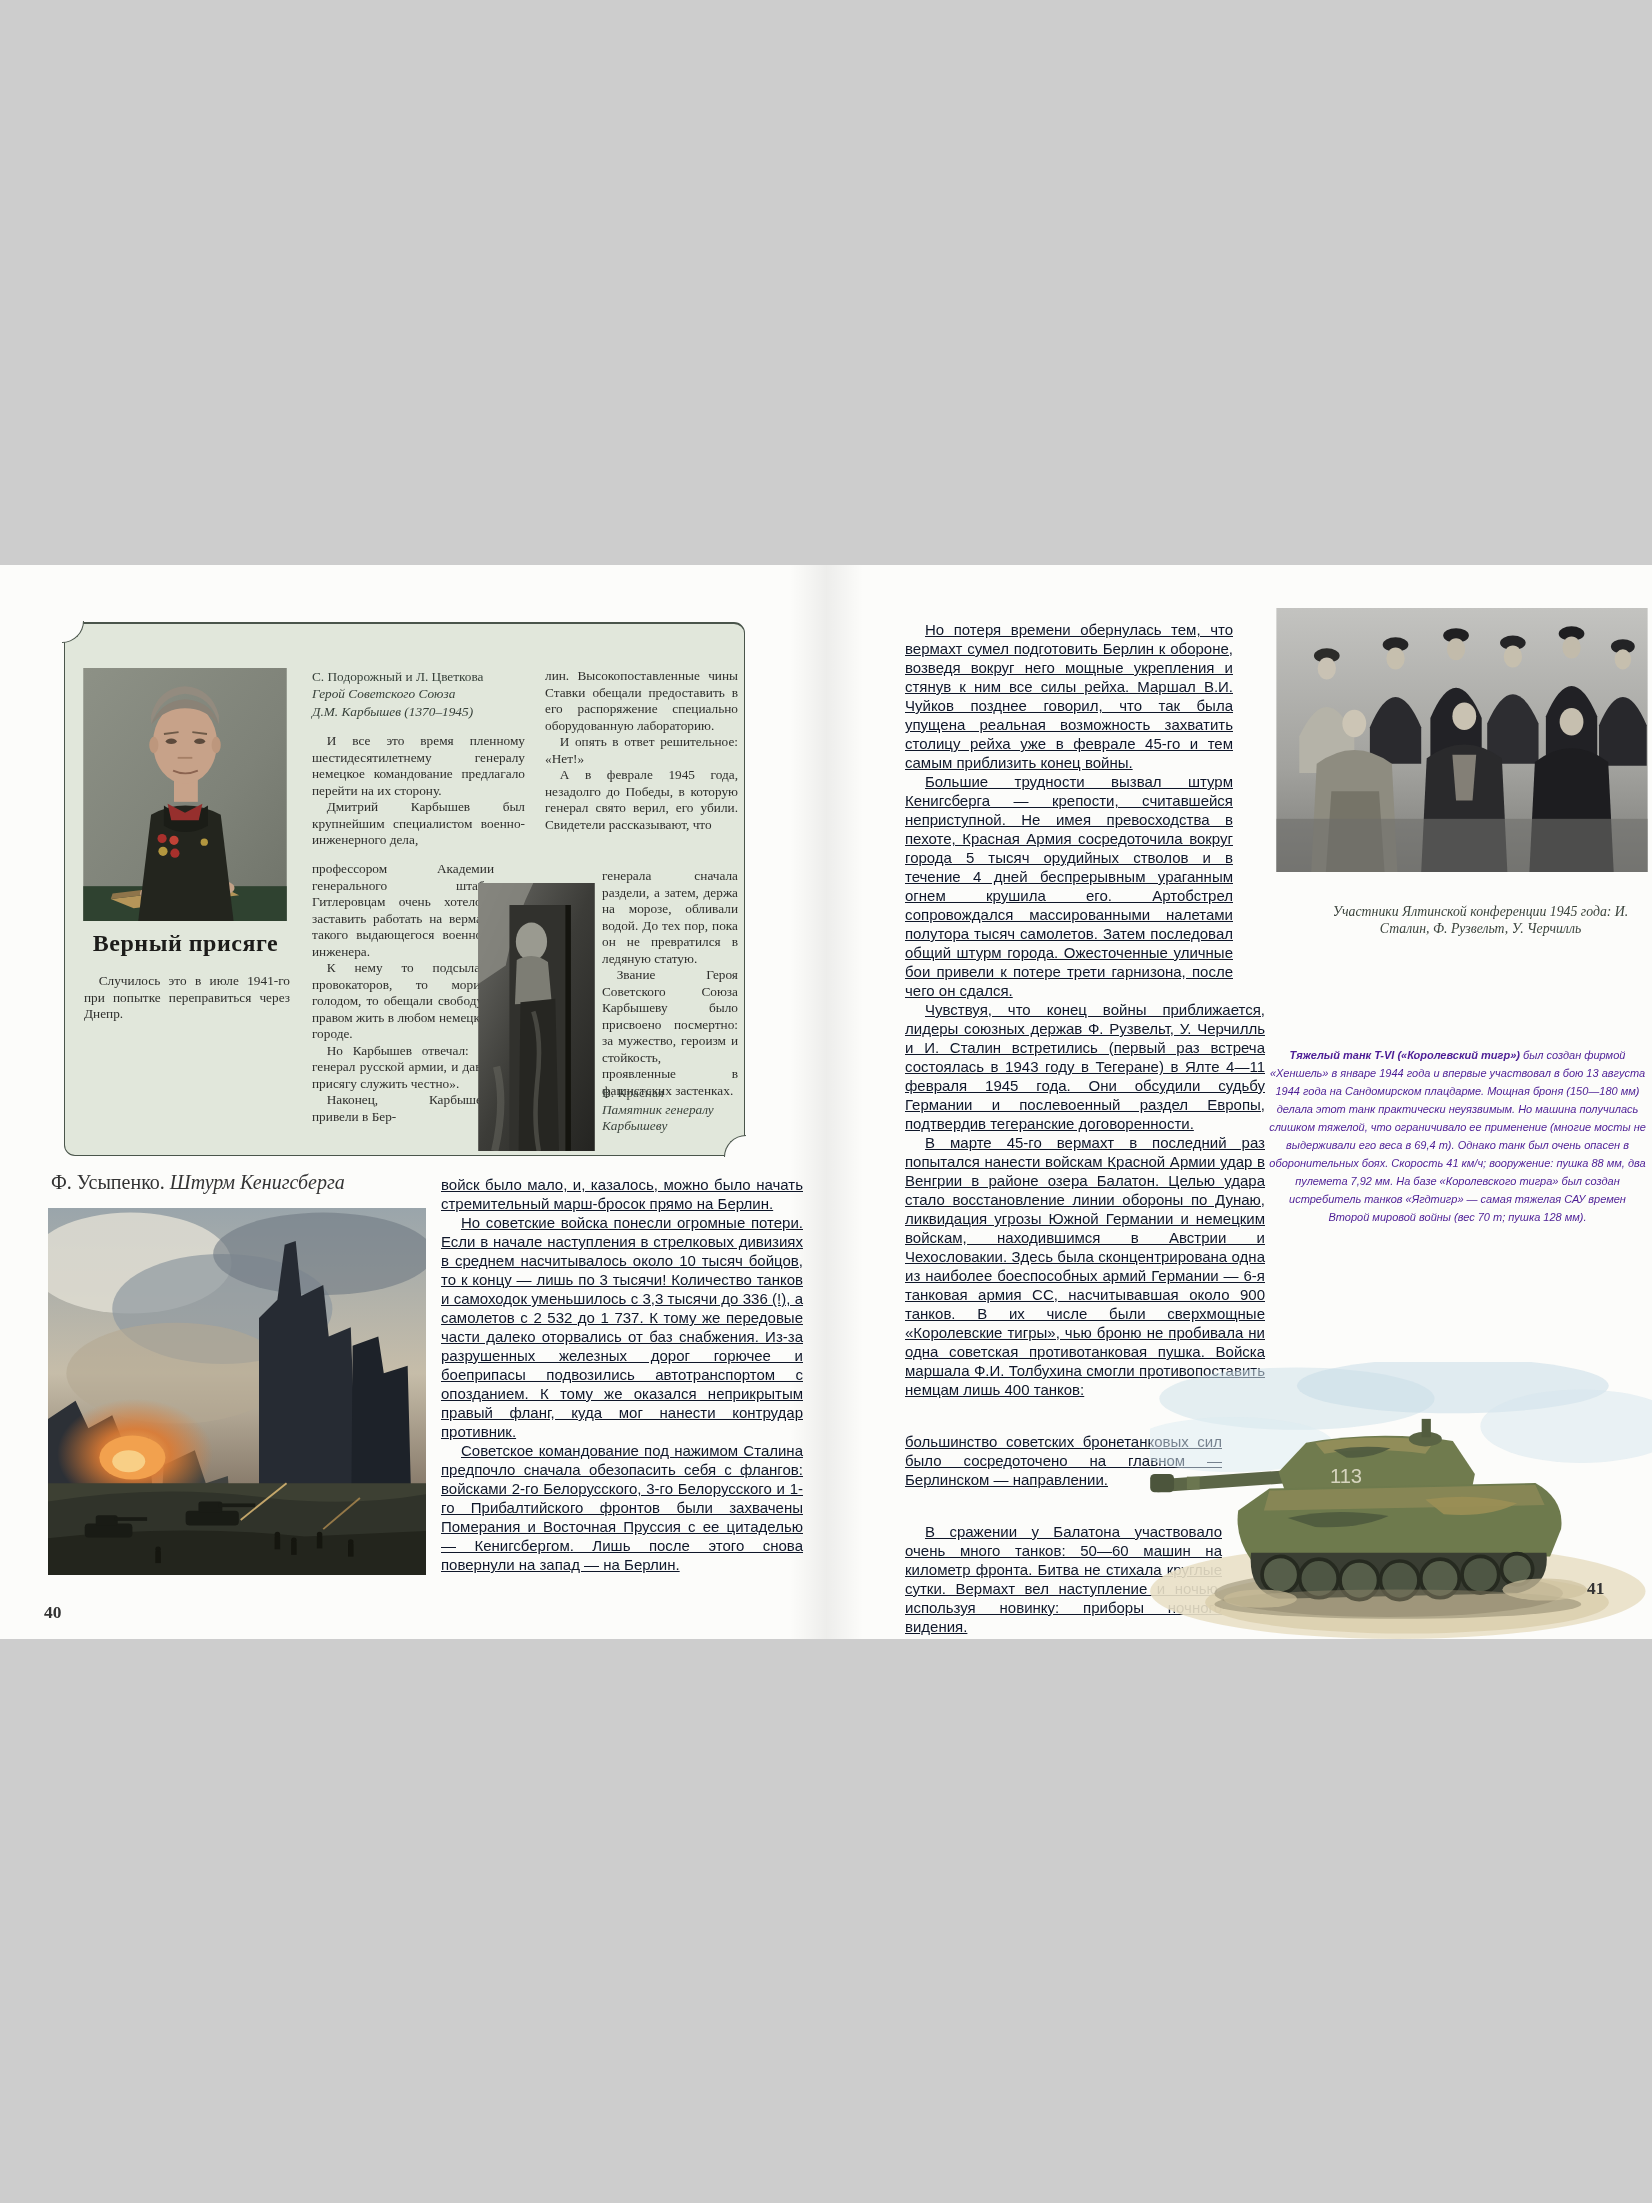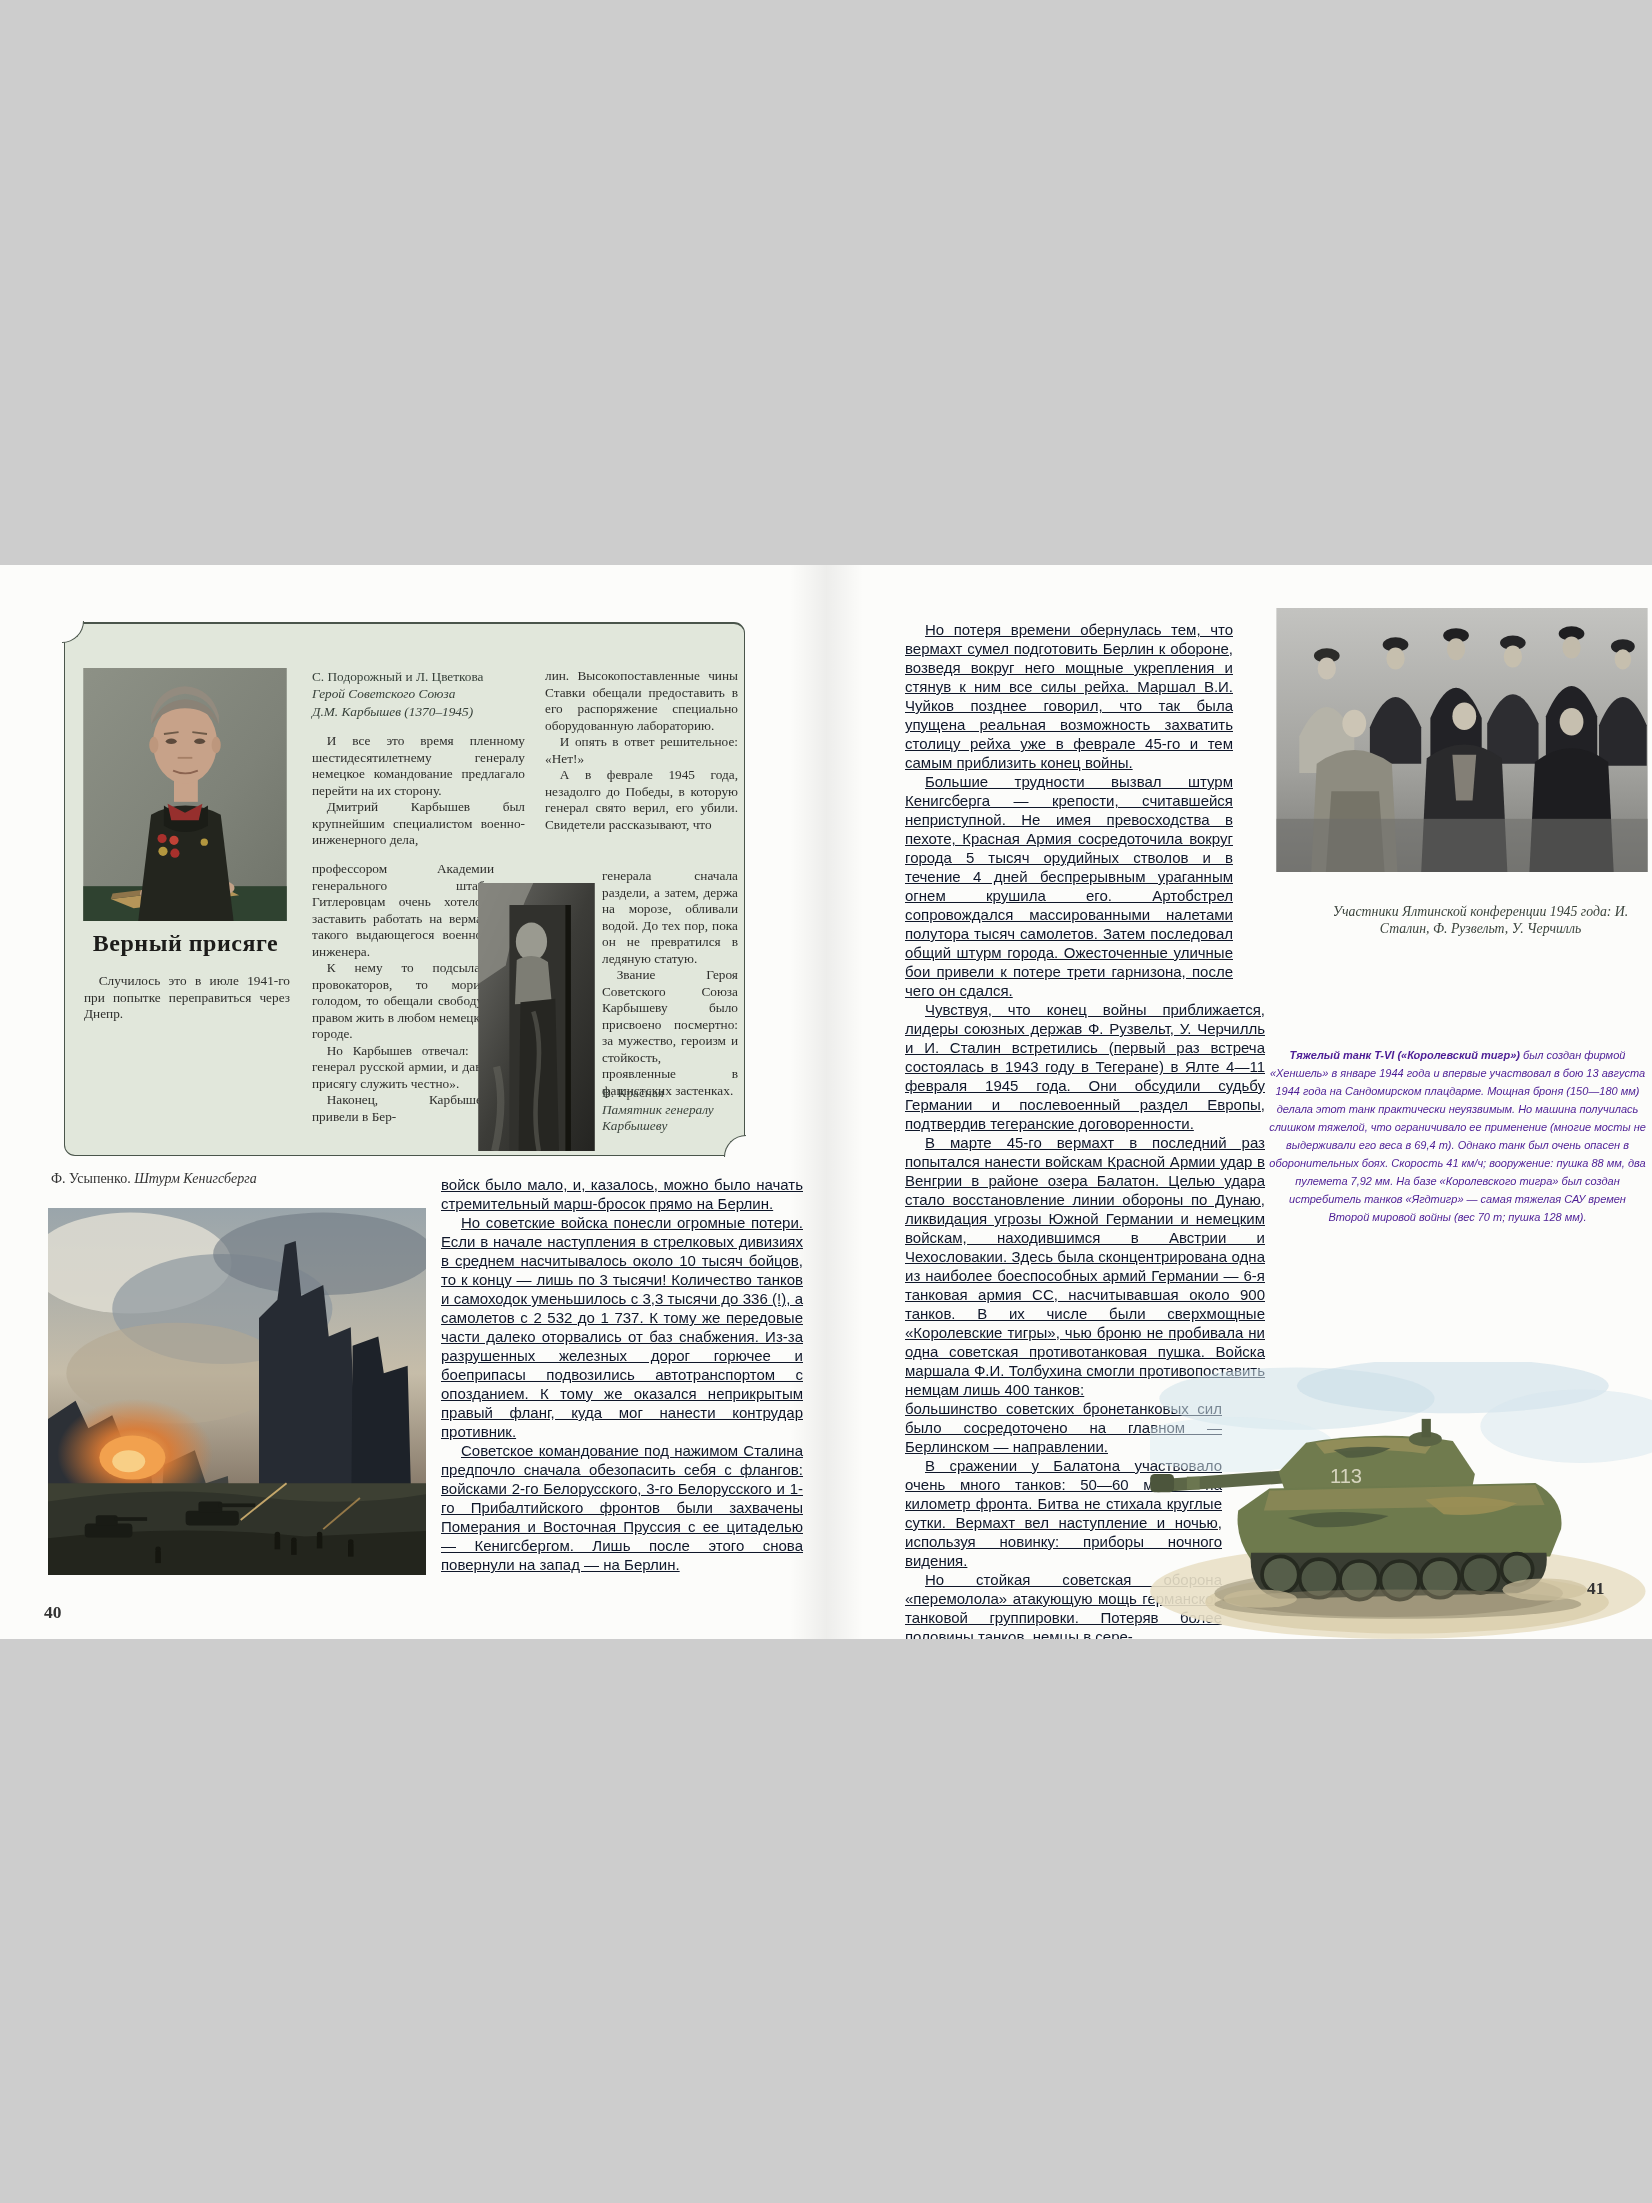--- a/index.html
+++ b/index.html
@@ -41,33 +41,33 @@
     font-family:"Liberation Serif",serif;font-weight:bold;color:#1c1c1a;
     font-size:24px;text-align:center;letter-spacing:0.5px;
   }
   .capserif{font-family:"Liberation Serif",serif;font-style:italic;color:#3a433c;font-size:13.3px;line-height:16.5px;}
 
   
   .bodycol{color:#0f172a;font-size:15px;line-height:19px;text-decoration:underline;}
   .bodycol p{margin:0;text-align:justify;}
   .bodycol p.ind{text-indent:20px;}
   .bodycol p.w1{padding-right:32px;}  
-  .bodycol p.w2{padding-right:43px;}  
+  .bodycol p.w2{padding-right:43px;margin-top:33px;}  
 
   .pagenum{font-family:"Liberation Serif",serif;font-weight:bold;color:#333;font-size:17.4px;}
 
   .photo-caption{
     font-family:"Liberation Serif",serif;font-style:italic;color:#3a433c;
     font-size:13.8px;line-height:17.4px;text-align:center;
   }
   .tank-sidebar{
     font-style:italic;color:#4c1d95;font-size:11px;line-height:18px;text-align:center;
   }
   .tank-sidebar b{font-style:italic;}
-  .paint-cap{font-family:"Liberation Serif",serif;color:#333;font-size:14px;}
+  .paint-cap{font-family:"Liberation Serif",serif;color:#333;font-size:20px;}
   .paint-cap .it{font-style:italic;}
   svg{display:block;}
 </style>
 </head>
 <body>
 
 <div class="spread">
 
   <div>
 

